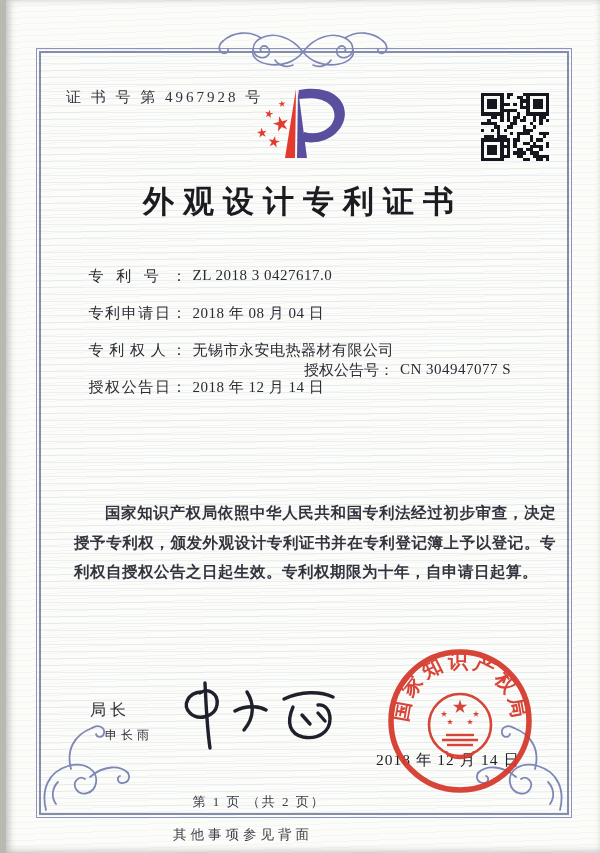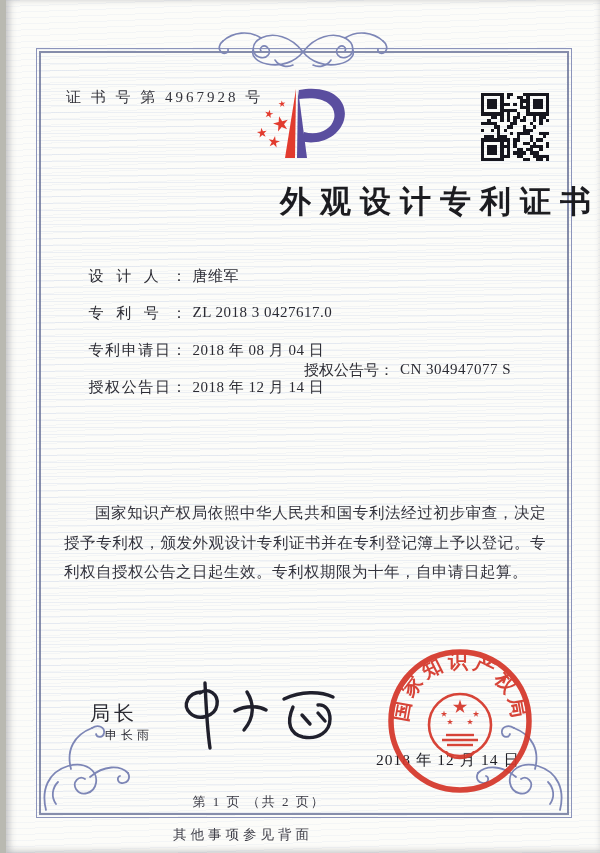--- a/index.html
+++ b/index.html
@@ -21,38 +21,38 @@
   }
   .frame-inner{
     position:absolute;inset:2px;border:2px solid #5f6890;opacity:.75;pointer-events:none;
   }
   .cert-no{
     position:absolute;left:60px;top:88px;font-size:15px;letter-spacing:3px;color:#33333b;white-space:pre;
   }
   .logo{position:absolute;left:241px;top:86px;width:104px;height:80px;}
   .qr{position:absolute;left:475px;top:93px;width:68px;height:68px;}
   .doc-title{
-    position:absolute;left:0;top:181px;width:594px;text-align:right;
+    position:absolute;left:0;top:181px;width:594px;text-align:center;
     font-size:31px;font-weight:bold;letter-spacing:9px;color:#1c1c20;
   }
   .fields{position:absolute;left:60px;top:250px;width:480px;font-size:15px;color:#2b2b33;}
   .frow{position:relative;height:37px;white-space:pre;}
   .flabel{
     display:inline-block;width:98px;text-align:justify;text-align-last:justify;
     vertical-align:top;
   }
   .fval{padding-left:6px;letter-spacing:.5px;}
   .pair2{position:absolute;left:238px;top:0;}
   .pair2 .flabel{width:90px;}
   .body-text{
-    position:absolute;left:58px;top:498px;width:482px;
-    font-size:15.5px;line-height:29.5px;color:#34343e;text-align:justify;
+    position:absolute;left:68px;top:498px;width:482px;
+    font-size:15.5px;line-height:29.5px;color:#34343e;text-align:justify;font-weight:bold;
   }
   .body-text p{margin:0;text-indent:2em;letter-spacing:.5px;}
-  .sig-title{position:absolute;left:84px;top:700px;font-size:20px;letter-spacing:4px;color:#2b2b33;}
+  .sig-title{position:absolute;left:84px;top:700px;font-size:16px;letter-spacing:4px;color:#2b2b33;}
   .sig-name{position:absolute;left:99px;top:727px;font-size:12px;letter-spacing:4px;color:#2b2b33;}
   .signature{position:absolute;left:165px;top:676px;width:185px;height:84px;}
   .issue-date{
     position:absolute;left:370px;top:750px;font-size:15.5px;letter-spacing:1px;
     color:#1e1e24;z-index:3;white-space:pre;
   }
   .seal{position:absolute;left:378px;top:645px;width:152px;height:152px;z-index:4;opacity:.93;}
   .page-info{
     position:absolute;left:0;top:793px;width:506px;text-align:center;
     font-size:13px;letter-spacing:2px;color:#3a3a44;white-space:pre;
@@ -277,27 +277,27 @@
       <rect x="14" y="20" width="1" height="1" fill="#16161e"></rect>
       <rect x="17" y="20" width="1" height="1" fill="#16161e"></rect>
       <rect x="18" y="20" width="1" height="1" fill="#16161e"></rect>
       <rect x="20" y="20" width="1" height="1" fill="#16161e"></rect>
     </svg>
 
   <div class="doc-title">外观设计专利证书</div>
 
   <div class="fields">
     <div class="frow">
-      <span class="flabel">设计人：</span><span class="fval">唐维军</span>
-    </div>
-    <div class="frow">
       <span class="flabel">专利号：</span><span class="fval">ZL 2018 3 0427617.0</span>
     </div>
     <div class="frow">
       <span class="flabel">专利申请日：</span><span class="fval">2018 年 08 月 04 日</span>
+    </div>
+    <div class="frow">
+      <span class="flabel">专利权人：</span><span class="fval">无锡市永安电热器材有限公司</span>
     </div>
     <div class="frow">
       <span><span class="flabel">授权公告日：</span><span class="fval">2018 年 12 月 14 日</span></span>
       <span class="pair2"><span class="flabel">授权公告号：</span><span class="fval">CN 304947077 S</span></span>
     </div>
   </div>
 
   <div class="body-text">
     <p>国家知识产权局依照中华人民共和国专利法经过初步审查，决定授予专利权，颁发外观设计专利证书并在专利登记簿上予以登记。专利权自授权公告之日起生效。专利权期限为十年，自申请日起算。</p>
   </div>

